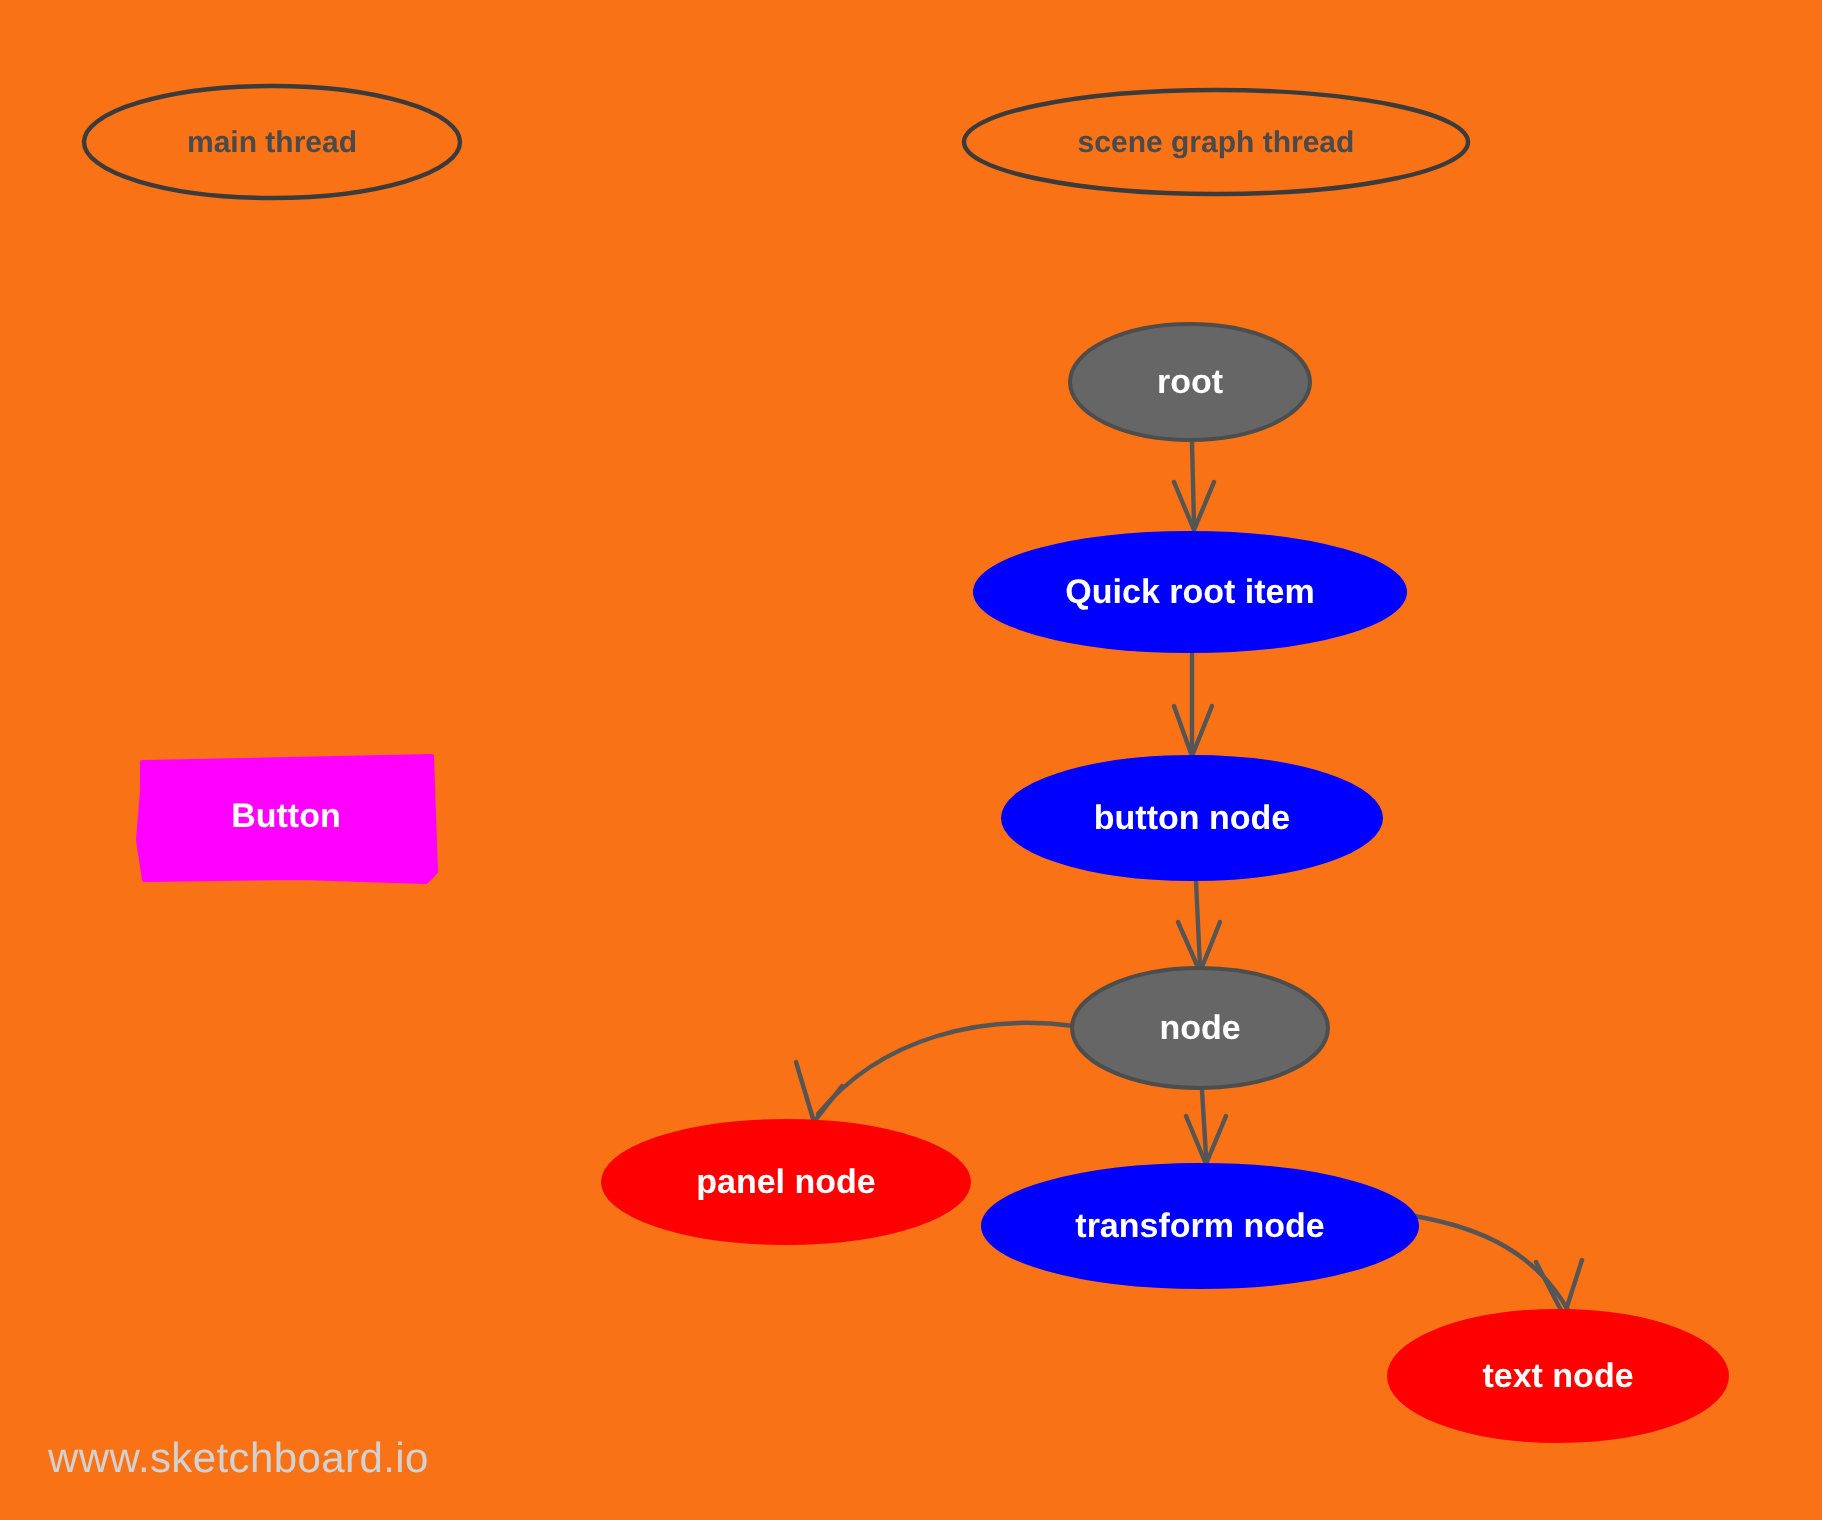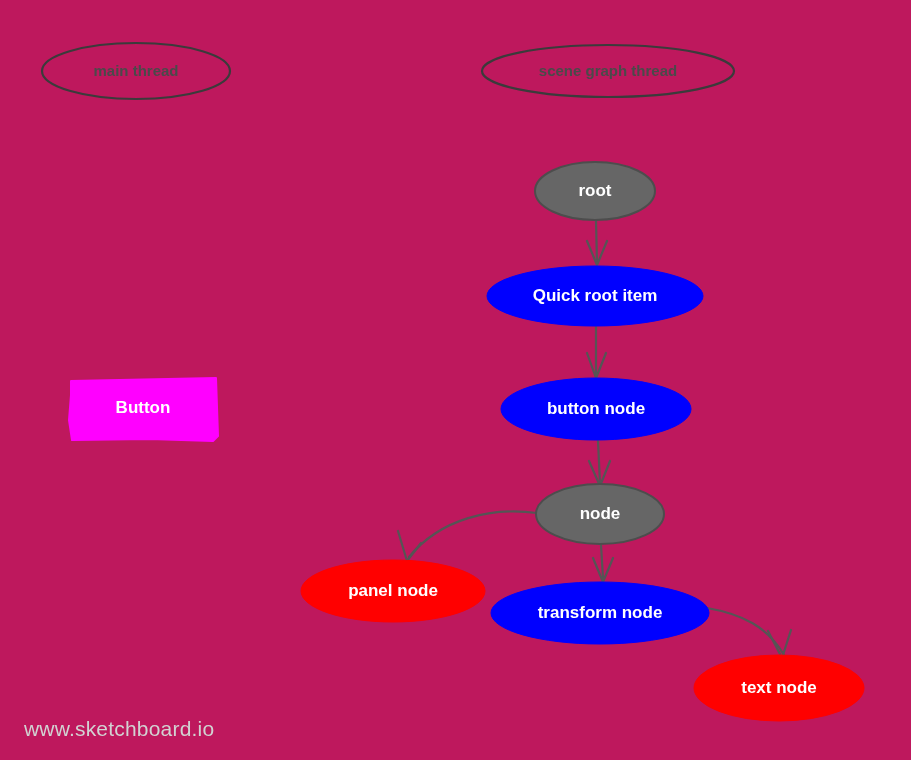--- a/index.html
+++ b/index.html
@@ -10,21 +10,21 @@
   body {
     width: 911px;
     height: 760px;
     overflow: hidden;
     font-family: "Liberation Sans", sans-serif;
   }
   #canvas {
     position: relative;
     width: 911px;
     height: 760px;
-    background: #be185d;
+    background: #f97316;
   }
   #diagram-svg {
     position: absolute;
     left: 0;
     top: 0;
     width: 911px;
     height: 760px;
   }
   .node-label {
     font-family: "Liberation Sans", sans-serif;

